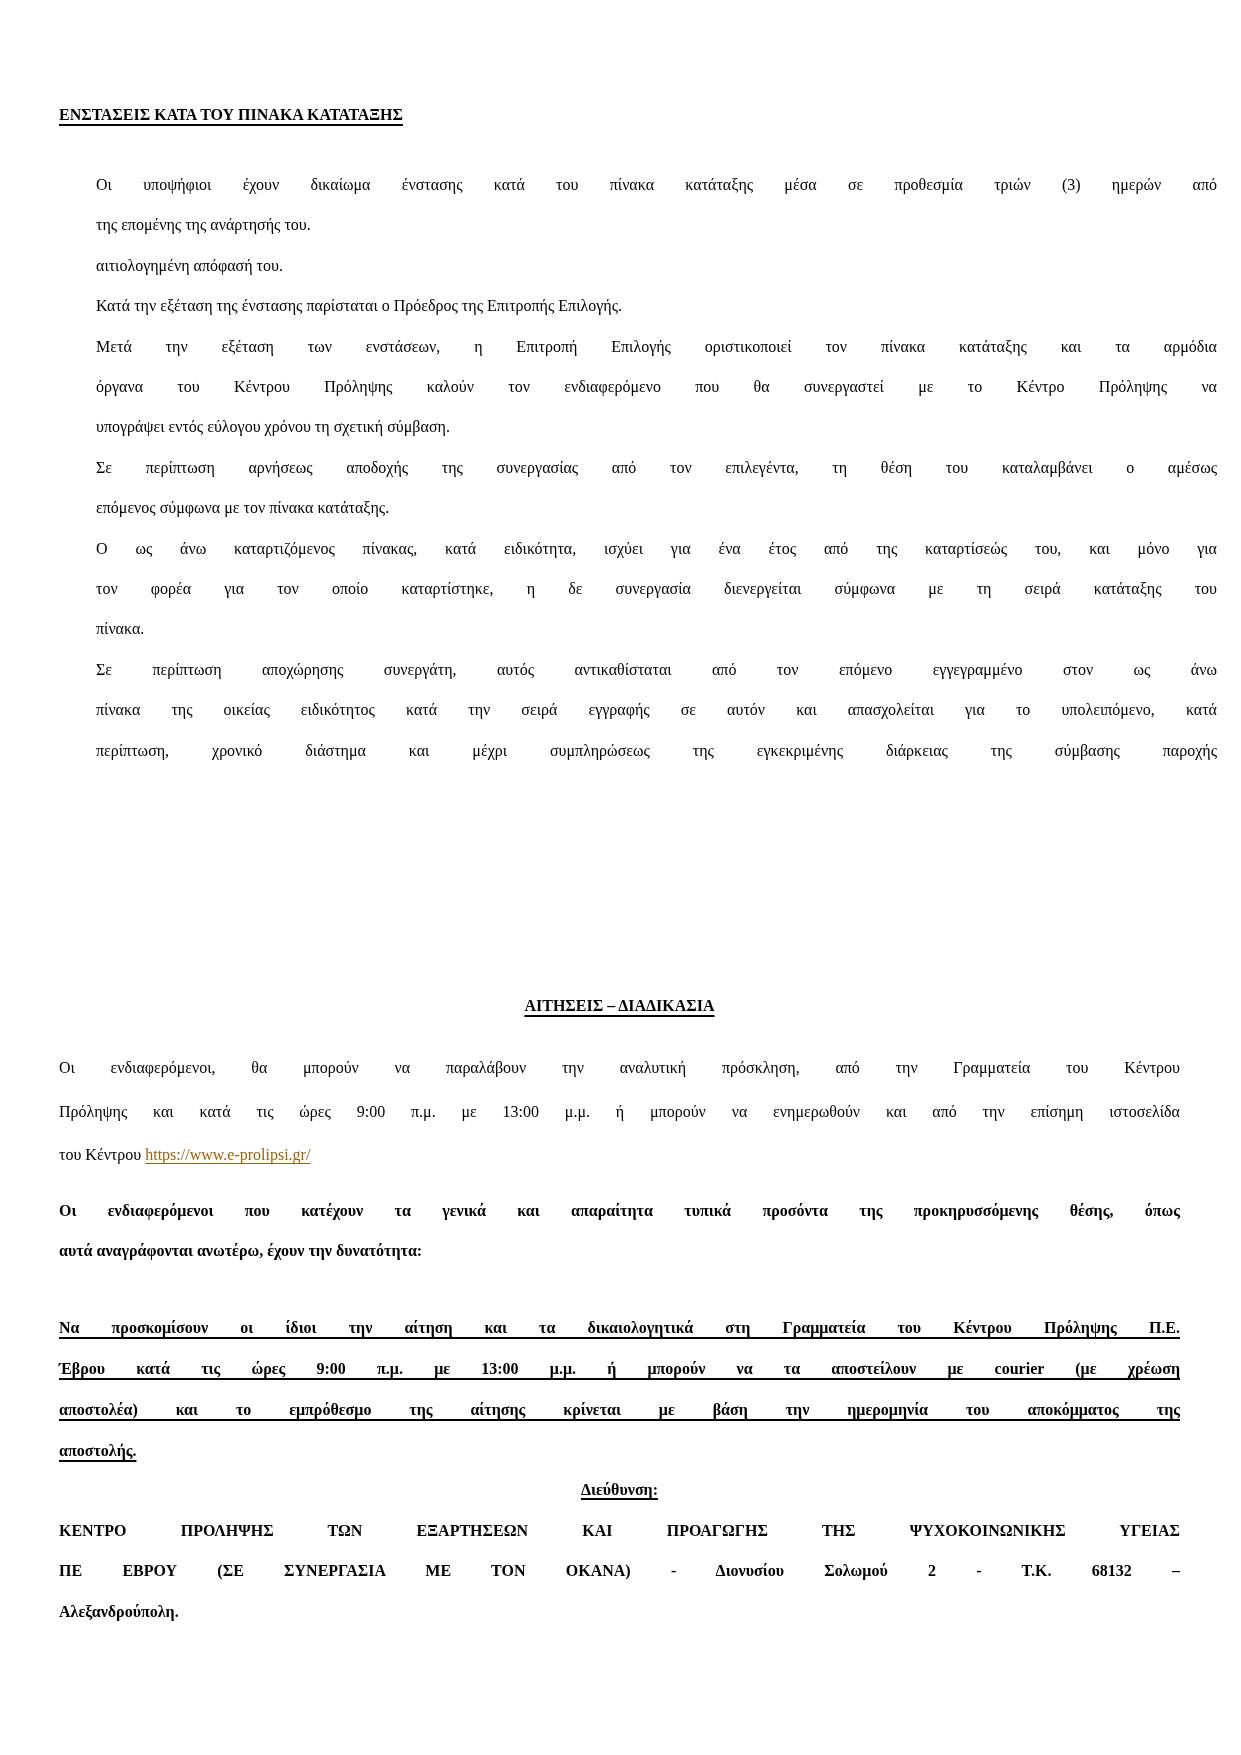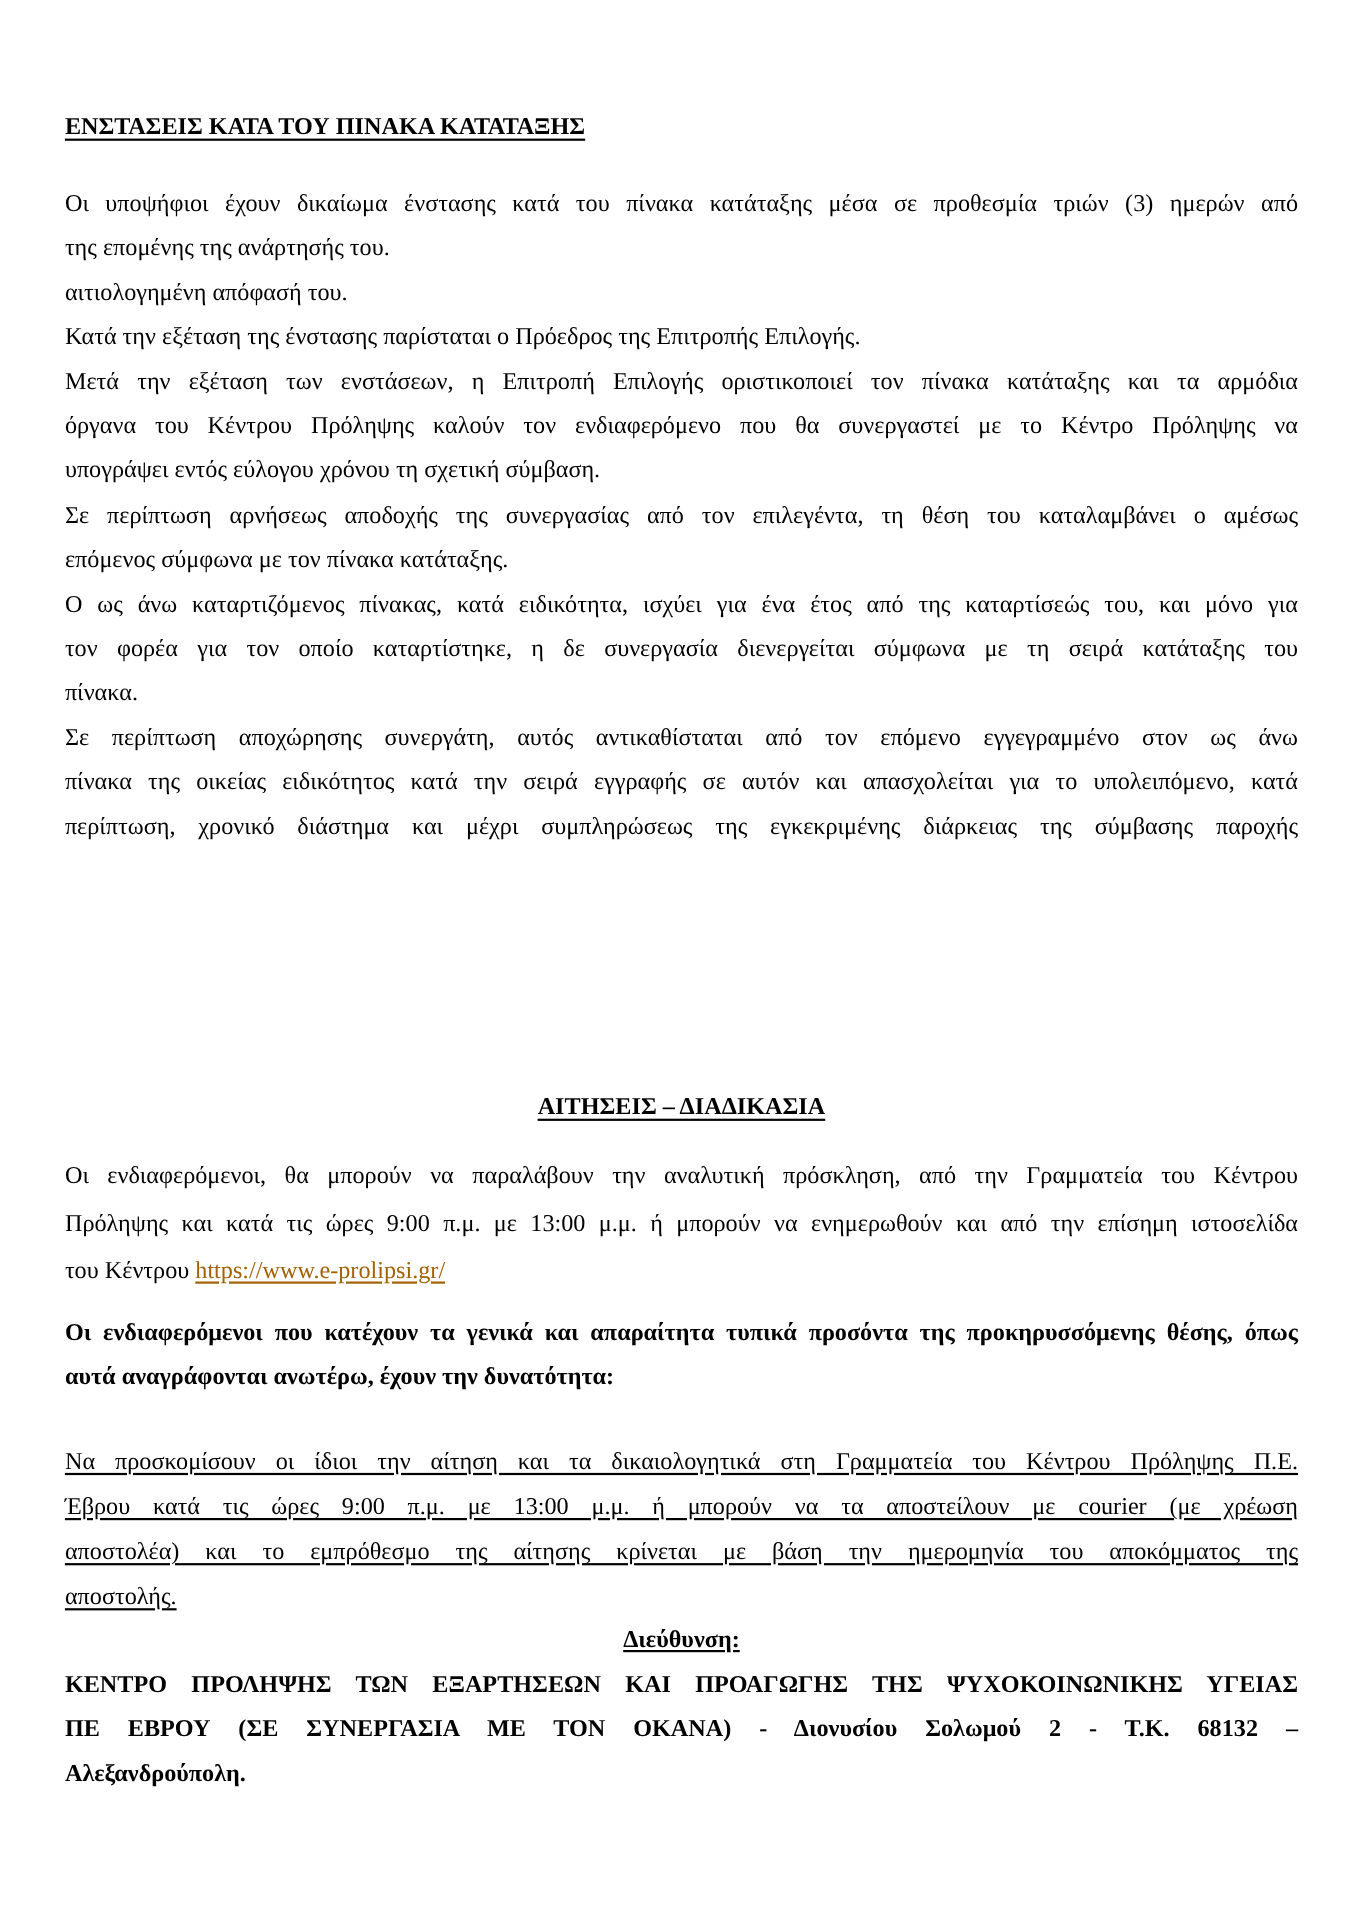--- a/index.html
+++ b/index.html
@@ -1,27 +1,27 @@
 <!DOCTYPE html>
 <html><head>
 <meta charset="utf-8">
 <style>
   html, body { margin: 0; padding: 0; background: #ffffff; }
   body { width: 1241px; height: 1755px; position: relative; overflow: hidden;
          font-family: "Liberation Serif", "DejaVu Serif", serif; color: #000; }
-  .blk { position: absolute; left: 59px; width: 1121px; font-size: 22px; }
+  .blk { position: absolute; left: 59px; width: 1121px; font-size: 16px; }
   .heading { font-weight: bold; text-decoration: underline; text-decoration-thickness: 2px;
              text-underline-offset: 4px; line-height: 30px; white-space: nowrap; }
   .line { display: block; }
   .line.full { text-align: justify; text-align-last: justify; }
   .line.last { text-align: left; }
-  .s1 { line-height: 40.4px; }
+  .s1 { line-height: 40.4px; margin-left: 37px; }
   .p21 { line-height: 43.5px; }
   .p22 { line-height: 40px; font-weight: bold; }
-  .bold-under { font-weight: normal; line-height: 41px; }
+  .bold-under { font-weight: bold; line-height: 41px; }
   .bold-under .line span { text-decoration: underline; text-decoration-thickness: 2px; text-underline-offset: 4px; }
   .addr { font-weight: bold; line-height: 40.7px; }
   .center { text-align: center; }
   .under { text-decoration: underline; text-decoration-thickness: 1.5px; text-underline-offset: 3px; font-family: Liberation Serif, serif; }
   a.link { color: #a16207; text-decoration: underline; text-underline-offset: 3px; }
 </style>
 </head>
 <body>
 
 <div class="blk heading" style="top:100px;">ΕΝΣΤΑΣΕΙΣ ΚΑΤΑ ΤΟΥ ΠΙΝΑΚΑ ΚΑΤΑΤΑΞΗΣ</div>

